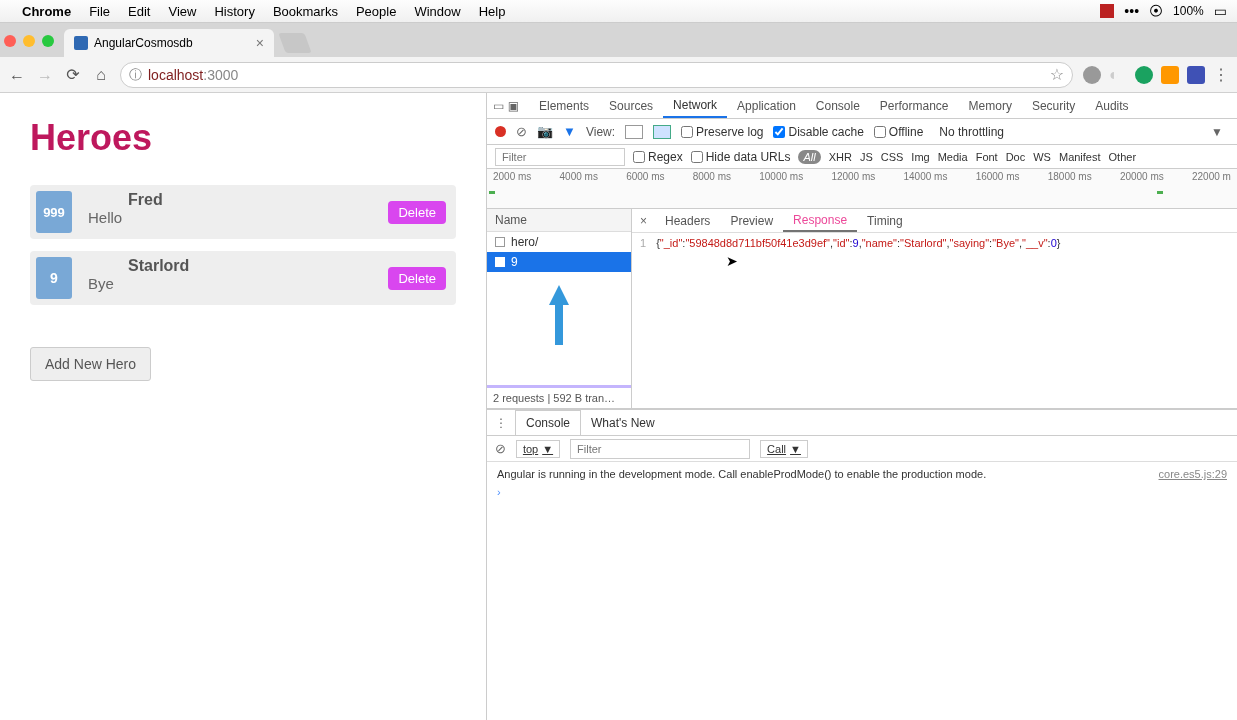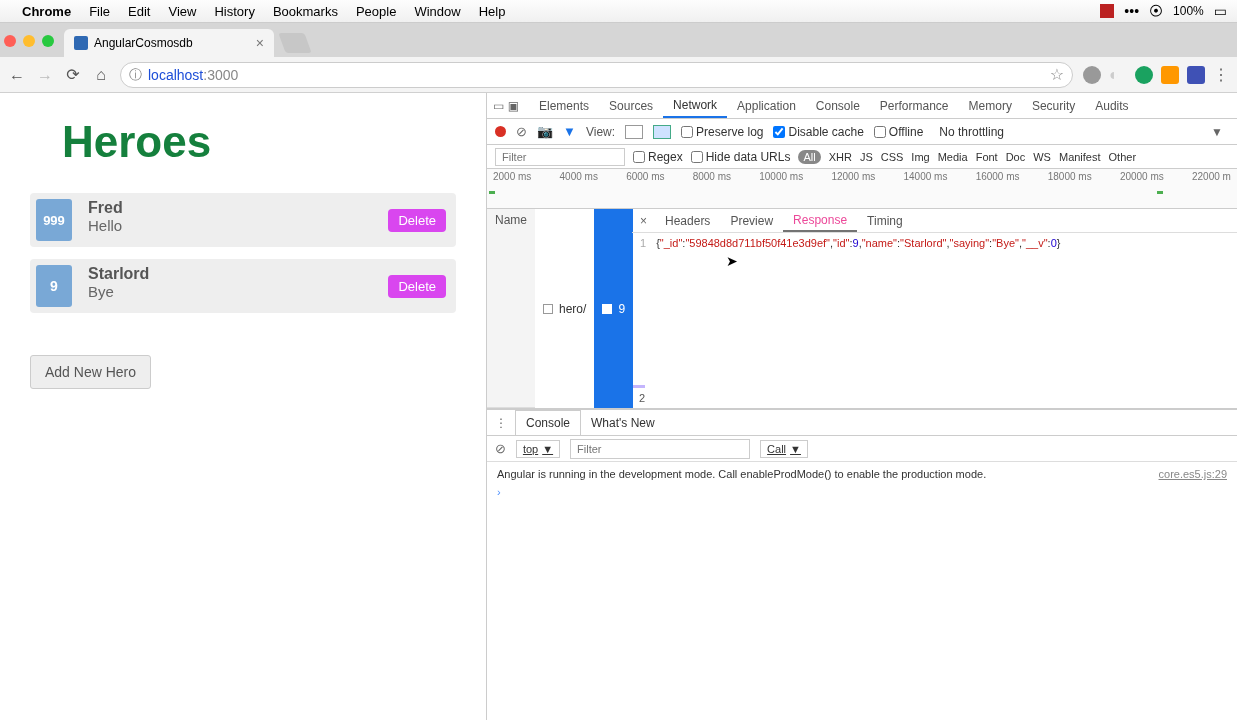--- a/index.html
+++ b/index.html
@@ -24,34 +24,34 @@
 .tab .close { margin-left: auto; color: #777; font-size: 14px; }
 .newtab { width: 26px; height: 20px; background: #c7c7c7; margin-left: 8px; margin-bottom: 4px; border-radius: 3px; transform: skewX(20deg); }
 
 
 .url-bar { height: 36px; background: #f4f4f4; border-bottom: 1px solid #d0d0d0; display: flex; align-items: center; padding: 0 8px; gap: 10px; }
 .nav-btn { width: 18px; height: 18px; color: #555; display: flex; align-items: center; justify-content: center; }
 .nav-btn.disabled { color: #bbb; }
 .url-input-wrap { flex: 1; height: 26px; border: 1px solid #ccc; border-radius: 14px; display: flex; align-items: center; padding: 0 8px; background: #fff; }
 .url-input-wrap .info { color: #888; margin-right: 6px; font-size: 13px; }
 .url-text { font-size: 14px; color: #222; }
-.url-text .host { color: #1d4ed8; }
+.url-text .host { color: #7f1d1d; }
 .url-text .port { color: #888; }
 .url-right { display: flex; gap: 8px; align-items: center; }
 .ext-icon { width: 18px; height: 18px; border-radius: 3px; }
 
 
 .main-area { display: flex; height: calc(720px - 23px - 34px - 36px); }
 .page-content { width: 486px; padding: 24px 30px; }
-.page-content h1 { font-size: 44px; font-weight: 700; color: #15803d; margin-bottom: 26px; margin-left: 32px; }
+.page-content h1 { font-size: 36px; font-weight: 700; color: #be185d; margin-bottom: 26px; }
 .hero-card { background: #eee; border-radius: 4px; padding: 0; margin-bottom: 12px; display: flex; align-items: stretch; height: 54px; overflow: hidden; }
 .hero-badge { width: 36px; background: #79a8d6; color: #fff; font-size: 13px; font-weight: 600; display: flex; align-items: center; justify-content: center; border-radius: 3px; margin: 6px; }
 .hero-badge.sm { font-size: 14px; }
 .hero-text { padding: 6px 10px; flex: 1; }
-.hero-text .name { font-weight: 700; font-size: 16px; color: #555; }
+.hero-text .name { font-weight: 700; font-size: 16px; color: #555; margin-left: 40px; }
 .hero-text .say { font-size: 15px; color: #666; }
 .delete-btn { background: #d946ef; color: #fff; border: none; border-radius: 4px; padding: 4px 10px; font-size: 13px; align-self: center; margin-right: 10px; cursor: pointer; }
 .add-btn { background: #eee; border: 1px solid #ccc; padding: 8px 14px; font-size: 14px; color: #555; border-radius: 3px; margin-top: 30px; cursor: pointer; }
 
 
 .devtools { flex: 1; border-left: 1px solid #ccc; display: flex; flex-direction: column; font-size: 12px; color: #333; }
 .dt-tabs { height: 26px; border-bottom: 1px solid #ccc; display: flex; align-items: center; padding-left: 6px; gap: 0; }
 .dt-tabs .dock { margin-right: 10px; color: #666; display: flex; gap: 6px; }
 .dt-tabs .tab-item { padding: 0 10px; height: 100%; display: flex; align-items: center; cursor: pointer; color: #555; }
 .dt-tabs .tab-item.active { border-bottom: 2px solid #1a73e8; color: #333; }
@@ -62,30 +62,30 @@
 .view-label { color: #555; }
 .view-btn { width: 18px; height: 14px; border: 1px solid #999; }
 .view-btn.active { background: #cfe2ff; border-color: #4a8; }
 .cb { display: flex; align-items: center; gap: 3px; color: #333; }
 .cb input { width: 12px; height: 12px; }
 .throttling { margin-left: 6px; }
 .throttling-arrow { margin-left: auto; margin-right: 6px; color: #666; }
 
 .dt-filter-row { height: 24px; border-bottom: 1px solid #ccc; display: flex; align-items: center; padding: 0 8px; gap: 8px; }
 .filter-input { width: 130px; height: 18px; border: 1px solid #ccc; padding: 0 6px; font-size: 11px; }
-.pill { padding: 1px 5px; border-radius: 8px; font-size: 11px; }
+.pill { padding: 1px 5px; border-radius: 8px; font-size: 11px; font-style: italic; }
 .pill.active { background: #888; color: #fff; }
 .type-filter { font-size: 11px; color: #333; cursor: pointer; }
 
 .timeline { height: 40px; border-bottom: 1px solid #ccc; position: relative; background: #fafafa; }
 .timeline .ticks { display: flex; justify-content: space-between; padding: 2px 6px; font-size: 10px; color: #777; }
 .timeline .mark { position: absolute; top: 22px; width: 6px; height: 3px; background: #4caf50; }
 
 .network-body { display: flex; height: 200px; border-bottom: 1px solid #ccc; }
-.req-list { width: 145px; border-right: 1px solid #ccc; display: flex; flex-direction: row; }
+.req-list { width: 145px; border-right: 1px solid #ccc; display: flex; flex-direction: column; }
 .req-list .hdr { padding: 4px 8px; border-bottom: 1px solid #ddd; color: #555; background: #f4f4f4; }
 .req-row { padding: 3px 8px; display: flex; align-items: center; gap: 6px; cursor: pointer; }
 .req-row .sq { width: 10px; height: 10px; border: 1px solid #999; }
 .req-row.selected { background: #1a73e8; color: #fff; }
 .req-row.selected .sq { border-color: #fff; background: #fff; }
 .req-list .footer { margin-top: auto; padding: 4px 6px; border-top: 3px solid #c4b5fd; font-size: 11px; color: #555; white-space: nowrap; overflow: hidden; text-overflow: ellipsis; }
 
 .detail-pane { flex: 1; display: flex; flex-direction: column; }
 .detail-tabs { height: 24px; border-bottom: 1px solid #ddd; display: flex; align-items: center; }
 .detail-tabs .x { padding: 0 8px; color: #666; cursor: pointer; }

